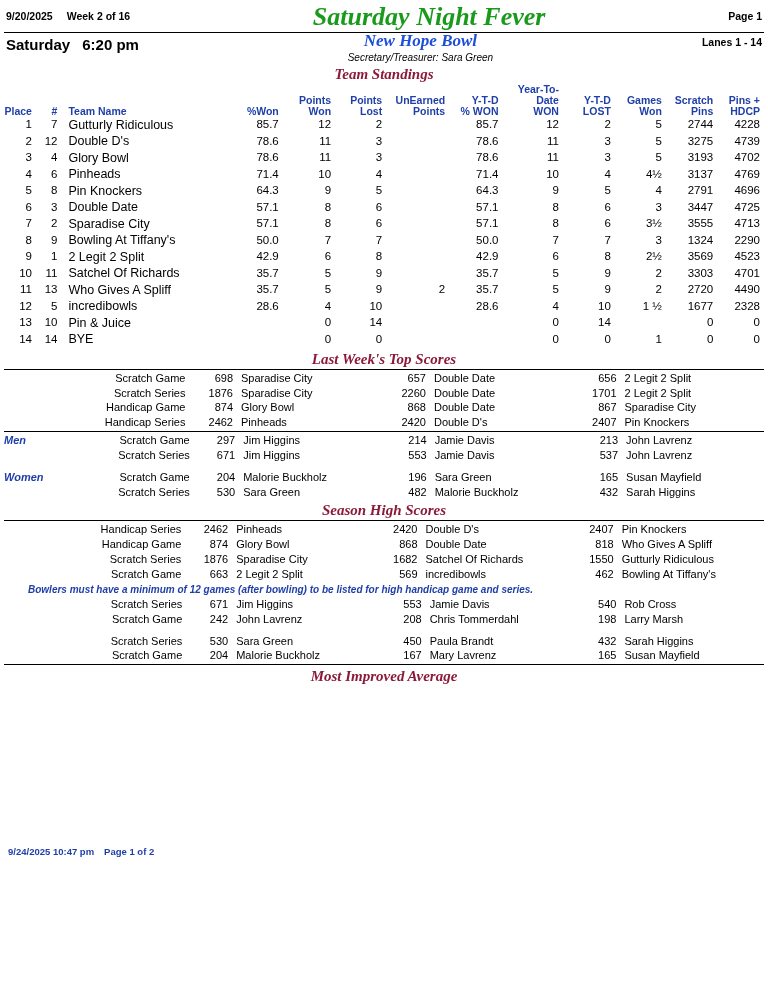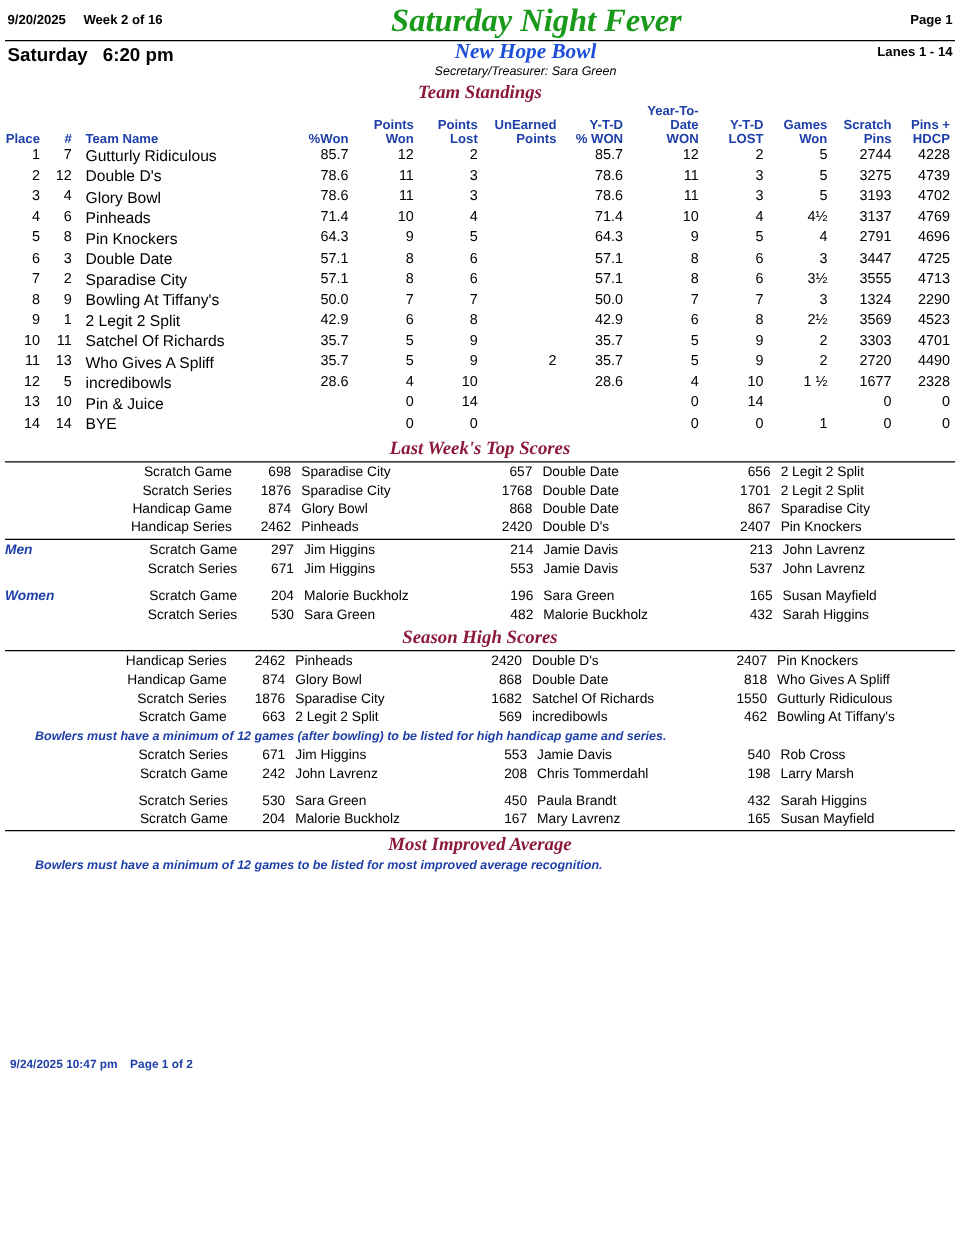--- a/index.html
+++ b/index.html
@@ -503,21 +503,21 @@
           <td class="val">657</td>
           <td class="nm">Double Date</td>
           <td class="val">656</td>
           <td class="nm">2 Legit 2 Split</td>
         </tr>
         <tr>
           <td class="cat"></td>
           <td class="lbl">Scratch Series</td>
           <td class="val">1876</td>
           <td class="nm">Sparadise City</td>
-          <td class="val">1768</td>
+          <td class="val">2260</td>
           <td class="nm">Double Date</td>
           <td class="val">1701</td>
           <td class="nm">2 Legit 2 Split</td>
         </tr>
         <tr>
           <td class="cat"></td>
           <td class="lbl">Handicap Game</td>
           <td class="val">874</td>
           <td class="nm">Glory Bowl</td>
           <td class="val">868</td>
@@ -676,21 +676,20 @@
           <td class="val">167</td>
           <td class="nm">Mary Lavrenz</td>
           <td class="val">165</td>
           <td class="nm">Susan Mayfield</td>
         </tr>
       </tbody>
   </table>
   <div class="rule"></div>
 
   <div class="section-title">Most Improved Average</div>
-  <div class="note">Bowlers must have a minimum of 12 games to be listed for most improved average recognition.</div>
 
   <div class="footer">
     <div class="footer-left">
       <span>9/24/2025  10:47 pm</span><span class="pg">Page 1 of 2</span>
     </div>
   </div>
 
 </div>
 
 </body></html>

